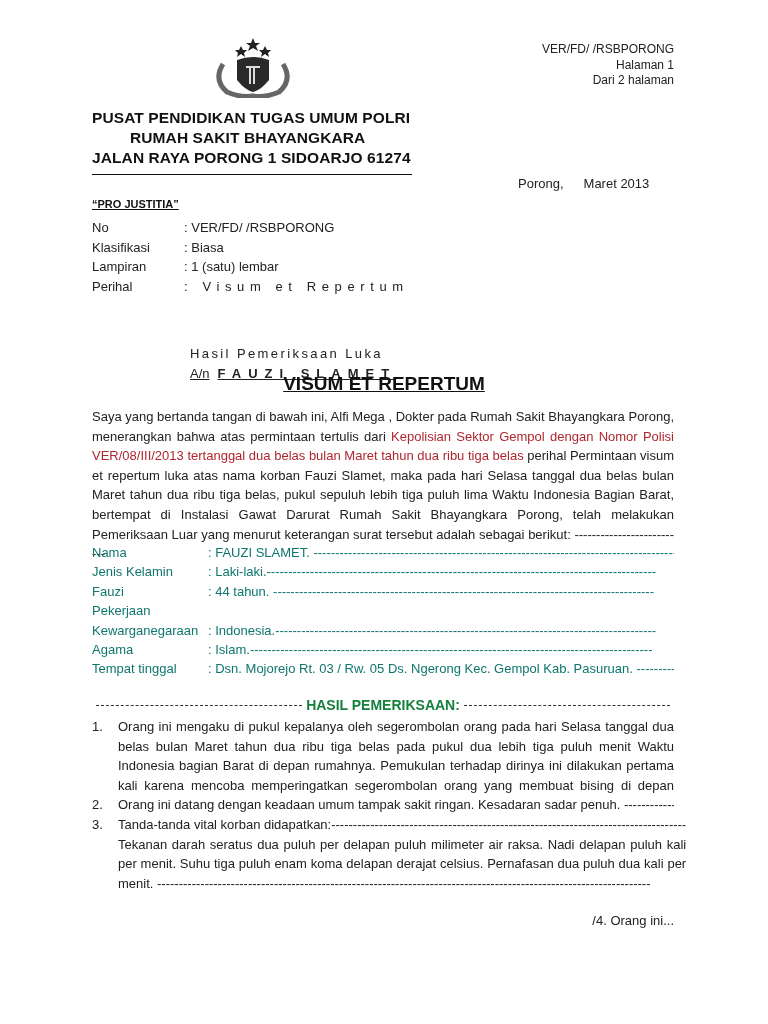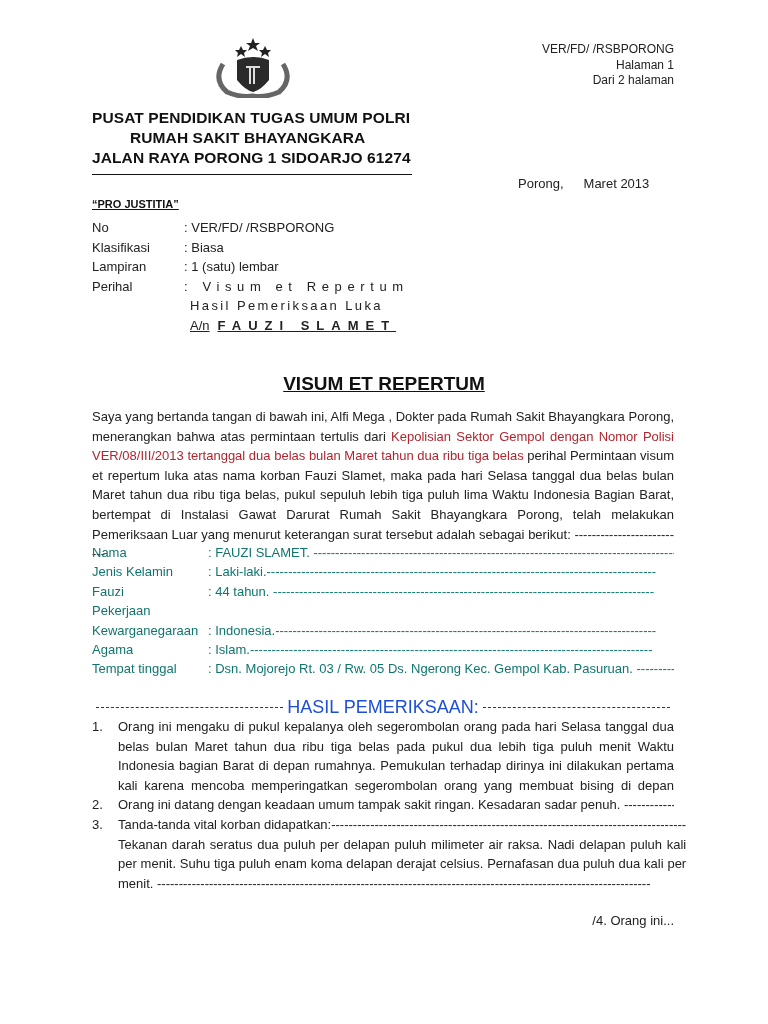--- a/index.html
+++ b/index.html
@@ -21,39 +21,39 @@
     .place-date { position: absolute; left: 518px; top: 176px; font-size: 13px; color: #222; }
     .place-date .gap { display: inline-block; width: 20px; }
 
     .pro-justitia { position: absolute; left: 92px; top: 198px; font-weight: bold; font-size: 11px;
                     text-decoration: underline; color: #111; }
 
     .meta { position: absolute; left: 92px; top: 218px; font-size: 13px; line-height: 19.5px; color: #222; }
     .meta .row { display: flex; }
     .meta .k { width: 92px; }
     .meta .spaced { letter-spacing: 5.6px; }
-    .meta .spaced2 { letter-spacing: 2.4px; }
+    .meta .spaced2 { letter-spacing: 2.4px; margin-top: 48px; }
     .meta .an { text-decoration: underline; }
     .meta .an b { letter-spacing: 7px; margin-left: 8px; }
 
     .title { position: absolute; left: 0; width: 768px; top: 373px; text-align: center;
              font-weight: bold; font-size: 19px; text-decoration: underline; color: #111; }
 
     .body { position: absolute; left: 92px; top: 407px; width: 582px; font-size: 13px;
             line-height: 19.6px; color: #222; text-align: justify; }
     .red { color: #b0262f; }
 
     .ident { position: absolute; left: 92px; top: 543px; width: 582px; font-size: 13px;
              line-height: 19.4px; color: #0f766e; }
     .ident .row { display: flex; white-space: nowrap; overflow: hidden; }
     .ident .k { width: 116px; flex: none; }
     .ident .v { flex: 1; overflow: hidden; white-space: nowrap; }
 
-    .hasil-head { position: absolute; left: 92px; top: 697px; width: 582px; font-size: 18px;
-                  font-weight: normal; display: flex; align-items: center; color: #1d4ed8; }
+    .hasil-head { position: absolute; left: 92px; top: 697px; width: 582px; font-size: 14px;
+                  font-weight: bold; display: flex; align-items: center; color: #15803d; }
     .hasil-head .dash { flex: 1; border-top: 1.5px dashed #333; height: 0; margin: 0 4px; }
 
     .list { position: absolute; left: 92px; top: 717px; width: 582px; font-size: 13px;
             line-height: 19.6px; color: #222; }
     .list .item { display: flex; }
     .list .num { width: 26px; flex: none; }
     .list .txt { flex: 1; text-align: justify; }
     .nowrap-clip { white-space: nowrap; overflow: hidden; display: block; }
 
     .continue { position: absolute; right: 94px; top: 913px; font-size: 13px; color: #222; }

